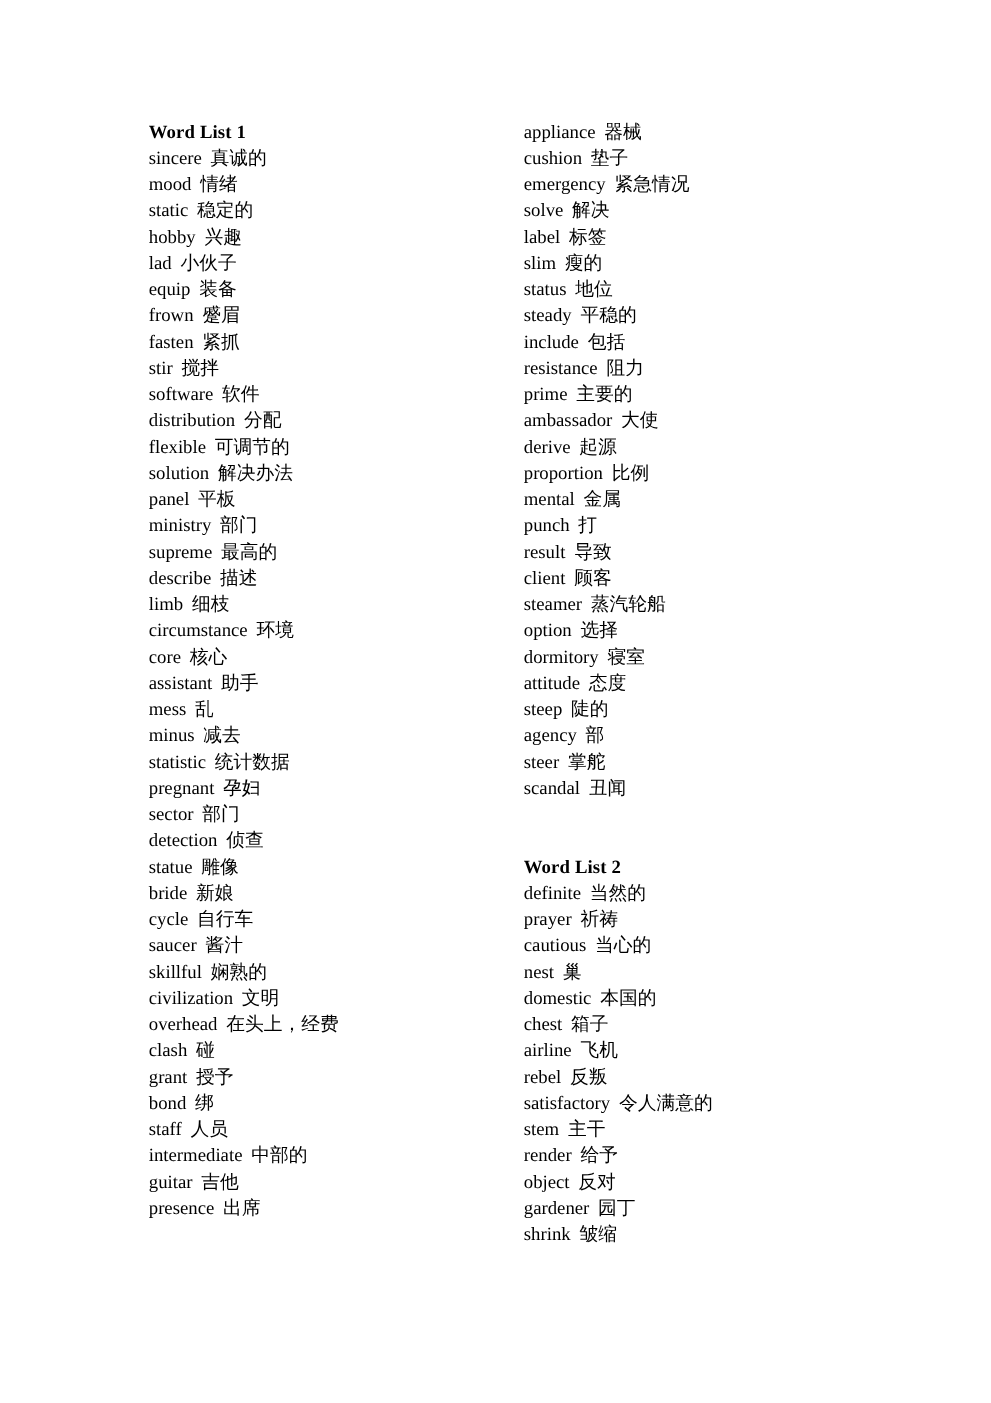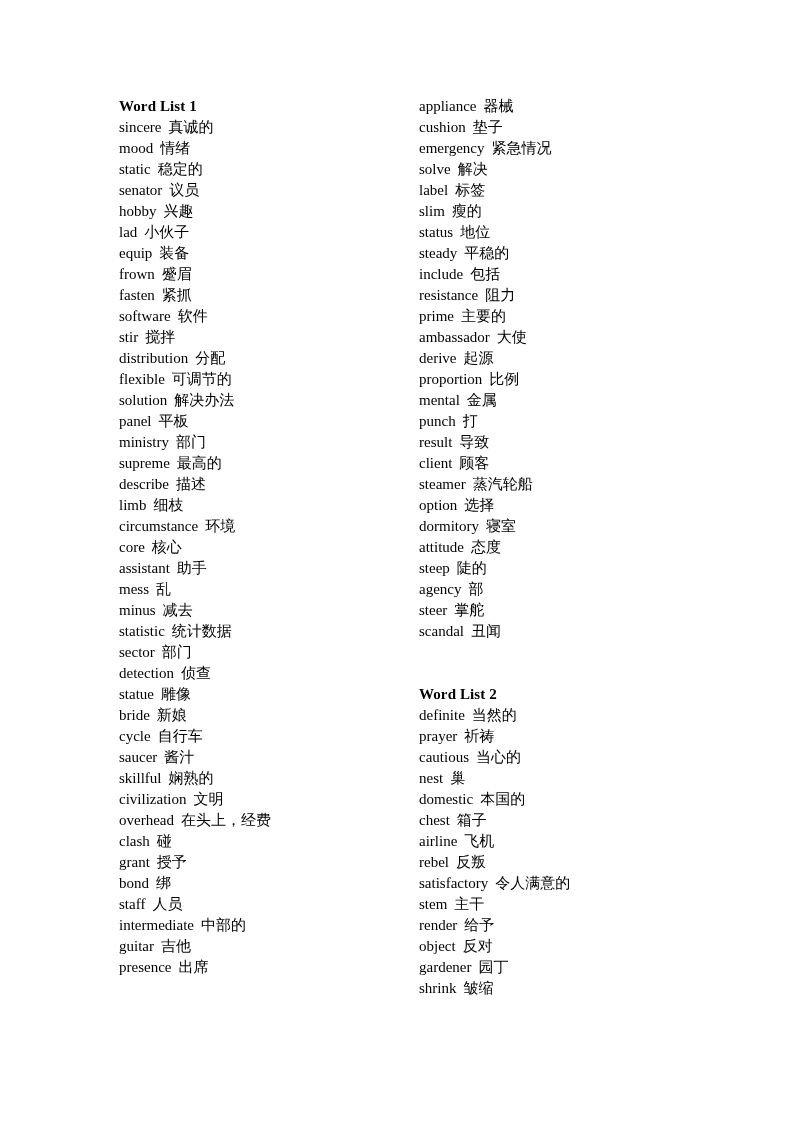--- a/index.html
+++ b/index.html
@@ -57,42 +57,42 @@
 </head>
 <body>
 
 <div class="page">
   <div class="columns">
     <div class="column">
         <div class="list-heading">Word List 1</div>
         <div class="entry"><span class="term">sincere</span><span class="gloss">真诚的</span></div>
         <div class="entry"><span class="term">mood</span><span class="gloss">情绪</span></div>
         <div class="entry"><span class="term">static</span><span class="gloss">稳定的</span></div>
-        <div class="entry"><span class="term">senator</span><span class="gloss">议员</span></div>
         <div class="entry"><span class="term">hobby</span><span class="gloss">兴趣</span></div>
         <div class="entry"><span class="term">lad</span><span class="gloss">小伙子</span></div>
         <div class="entry"><span class="term">equip</span><span class="gloss">装备</span></div>
         <div class="entry"><span class="term">frown</span><span class="gloss">蹙眉</span></div>
         <div class="entry"><span class="term">fasten</span><span class="gloss">紧抓</span></div>
+        <div class="entry"><span class="term">stir</span><span class="gloss">搅拌</span></div>
         <div class="entry"><span class="term">software</span><span class="gloss">软件</span></div>
-        <div class="entry"><span class="term">stir</span><span class="gloss">搅拌</span></div>
         <div class="entry"><span class="term">distribution</span><span class="gloss">分配</span></div>
         <div class="entry"><span class="term">flexible</span><span class="gloss">可调节的</span></div>
         <div class="entry"><span class="term">solution</span><span class="gloss">解决办法</span></div>
         <div class="entry"><span class="term">panel</span><span class="gloss">平板</span></div>
         <div class="entry"><span class="term">ministry</span><span class="gloss">部门</span></div>
         <div class="entry"><span class="term">supreme</span><span class="gloss">最高的</span></div>
         <div class="entry"><span class="term">describe</span><span class="gloss">描述</span></div>
         <div class="entry"><span class="term">limb</span><span class="gloss">细枝</span></div>
         <div class="entry"><span class="term">circumstance</span><span class="gloss">环境</span></div>
         <div class="entry"><span class="term">core</span><span class="gloss">核心</span></div>
         <div class="entry"><span class="term">assistant</span><span class="gloss">助手</span></div>
         <div class="entry"><span class="term">mess</span><span class="gloss">乱</span></div>
         <div class="entry"><span class="term">minus</span><span class="gloss">减去</span></div>
         <div class="entry"><span class="term">statistic</span><span class="gloss">统计数据</span></div>
+        <div class="entry"><span class="term">pregnant</span><span class="gloss">孕妇</span></div>
         <div class="entry"><span class="term">sector</span><span class="gloss">部门</span></div>
         <div class="entry"><span class="term">detection</span><span class="gloss">侦查</span></div>
         <div class="entry"><span class="term">statue</span><span class="gloss">雕像</span></div>
         <div class="entry"><span class="term">bride</span><span class="gloss">新娘</span></div>
         <div class="entry"><span class="term">cycle</span><span class="gloss">自行车</span></div>
         <div class="entry"><span class="term">saucer</span><span class="gloss">酱汁</span></div>
         <div class="entry"><span class="term">skillful</span><span class="gloss">娴熟的</span></div>
         <div class="entry"><span class="term">civilization</span><span class="gloss">文明</span></div>
         <div class="entry"><span class="term">overhead</span><span class="gloss">在头上，经费</span></div>
         <div class="entry"><span class="term">clash</span><span class="gloss">碰</span></div>

